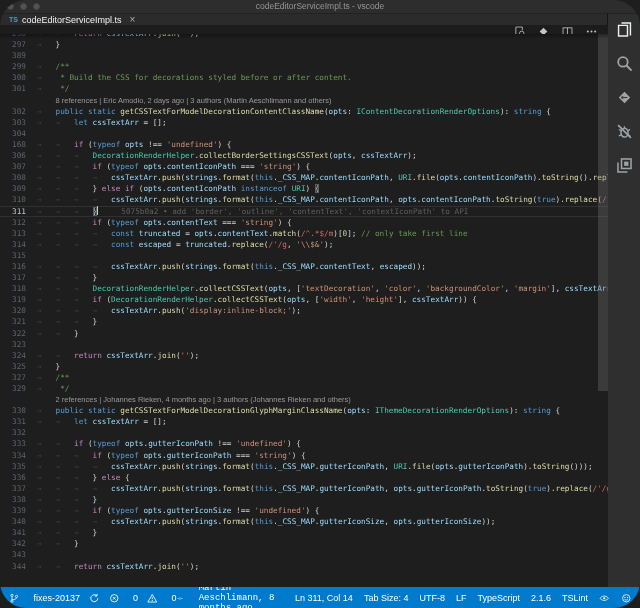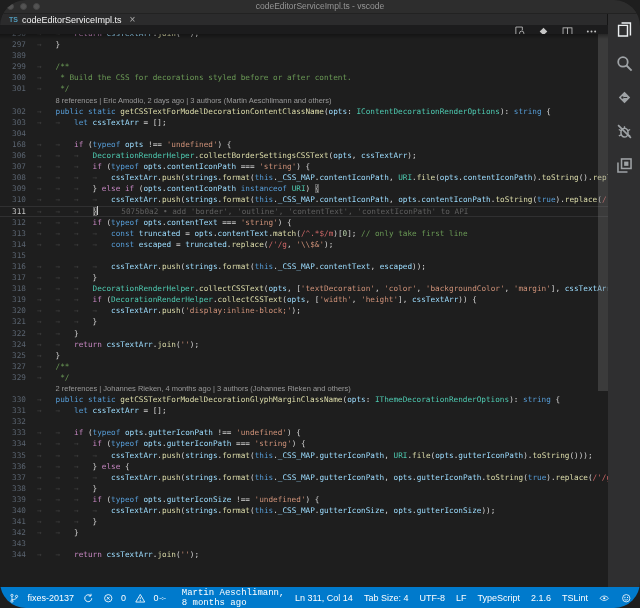--- a/index.html
+++ b/index.html
@@ -46,21 +46,21 @@
   
   .activitybar{width:32px;background:#2f2f30;display:flex;flex-direction:column;align-items:center;
                padding-top:6px;gap:15px;}
   .ab-item{width:19px;height:19px;color:#9fa3a6;cursor:pointer;}
   .ab-item.on{color:#eceff1;}
   .ab-item svg{width:100%;height:100%;display:block;}
   
   .statusbar{height:22px;background:#007acc;display:flex;align-items:center;color:#fff;
              font-size:9px;padding:0 9px;box-sizing:border-box;}
   .sb-left{display:flex;align-items:center;gap:9px;}
-  .sb-item{display:inline-flex;align-items:center;gap:8px;cursor:pointer;white-space:nowrap;}
+  .sb-item{display:inline-flex;align-items:center;gap:14px;cursor:pointer;white-space:nowrap;}
   .sb-item .ic{width:10.5px;height:10.5px;display:inline-block;}
   .sb-blame{display:inline-flex;align-items:center;gap:16px;margin-left:auto;cursor:pointer;font-family:Liberation Mono, monospace;}
   .sb-blame .ic{width:11px;height:11px;}
   .sb-right{margin-left:auto;display:flex;align-items:center;gap:11px;}
 </style>
 </head>
 <body>
 
 <div class="window">
 
@@ -218,20 +218,24 @@
             </div>
             <div class="row">
               <span class="ln">321</span>
               <span class="cd"><span class="ws">→   →   →   </span><span class="p">}</span></span>
             </div>
             <div class="row">
               <span class="ln">322</span>
               <span class="cd"><span class="ws">→   →   </span><span class="p">}</span></span>
             </div>
             <div class="row">
+              <span class="ln">323</span>
+              <span class="cd"></span>
+            </div>
+            <div class="row">
               <span class="ln">324</span>
               <span class="cd"><span class="ws">→   →   </span><span class="k">return </span><span class="v">cssTextArr</span><span class="p">.</span><span class="f">join</span><span class="p">(</span><span class="s">''</span><span class="p">);</span></span>
             </div>
             <div class="row">
               <span class="ln">325</span>
               <span class="cd"><span class="ws">→   </span><span class="p">}</span></span>
             </div>
             <div class="row">
               <span class="ln">327</span>
               <span class="cd"><span class="ws">→   </span><span class="c">/**</span></span>

